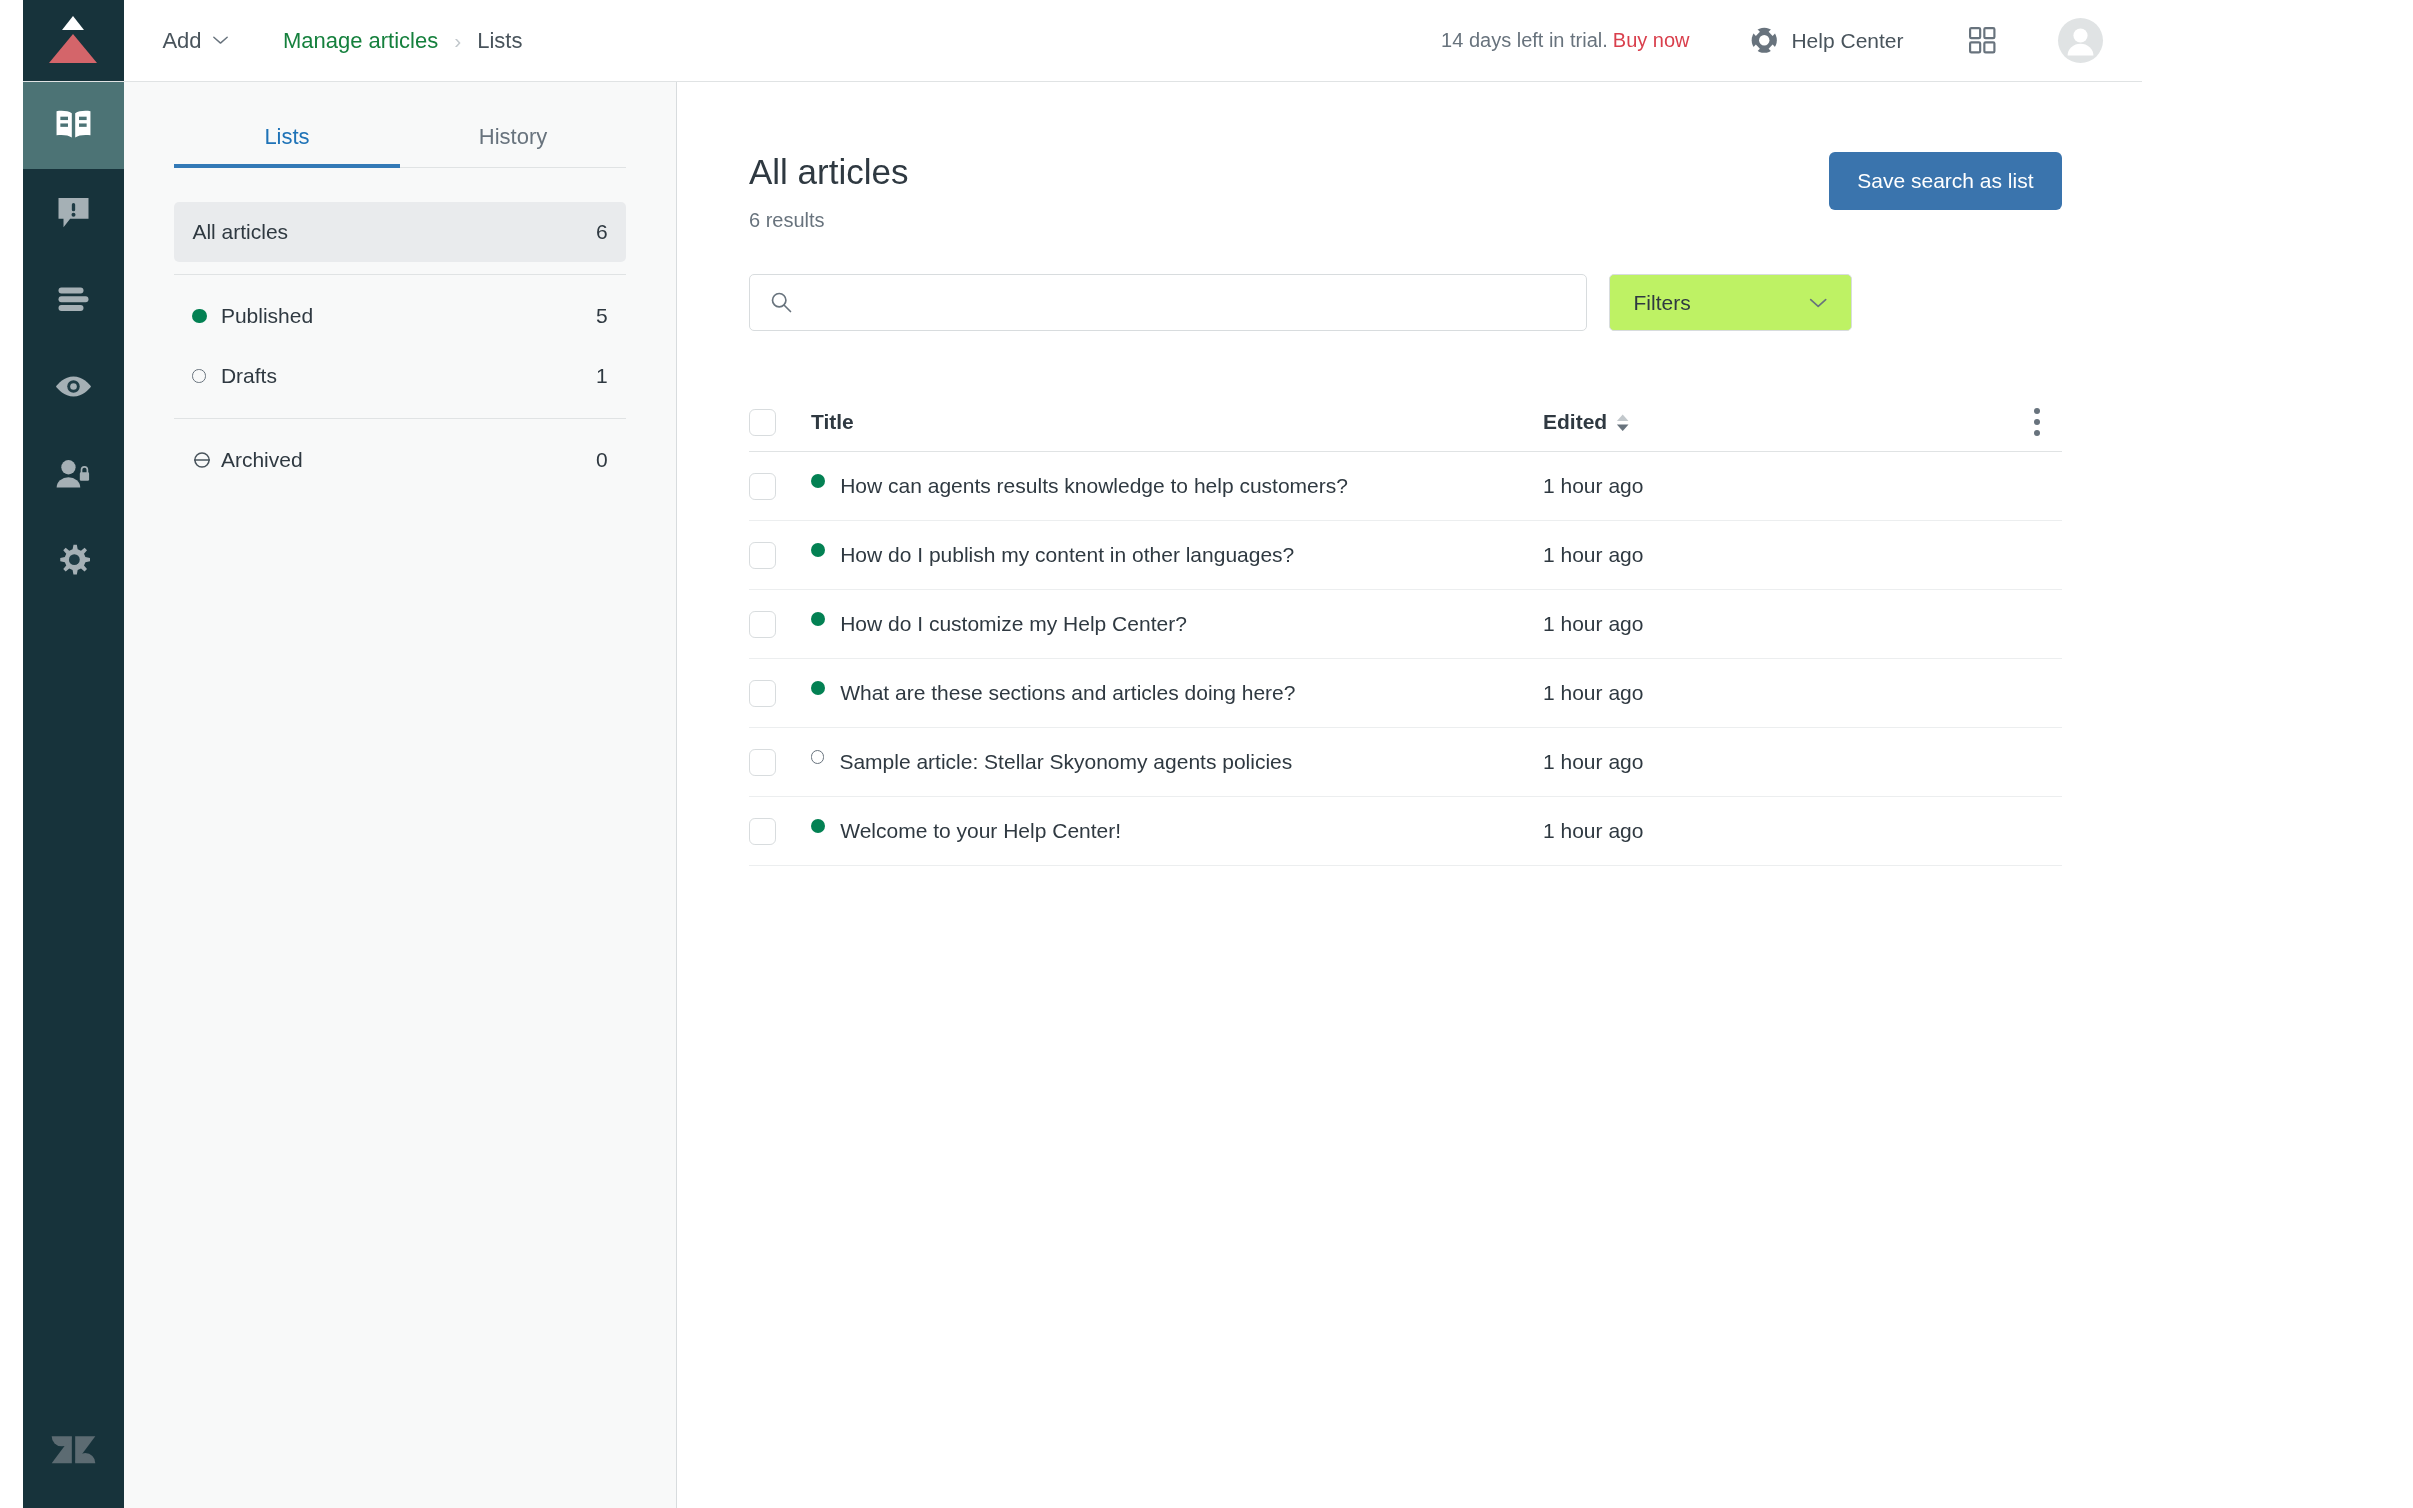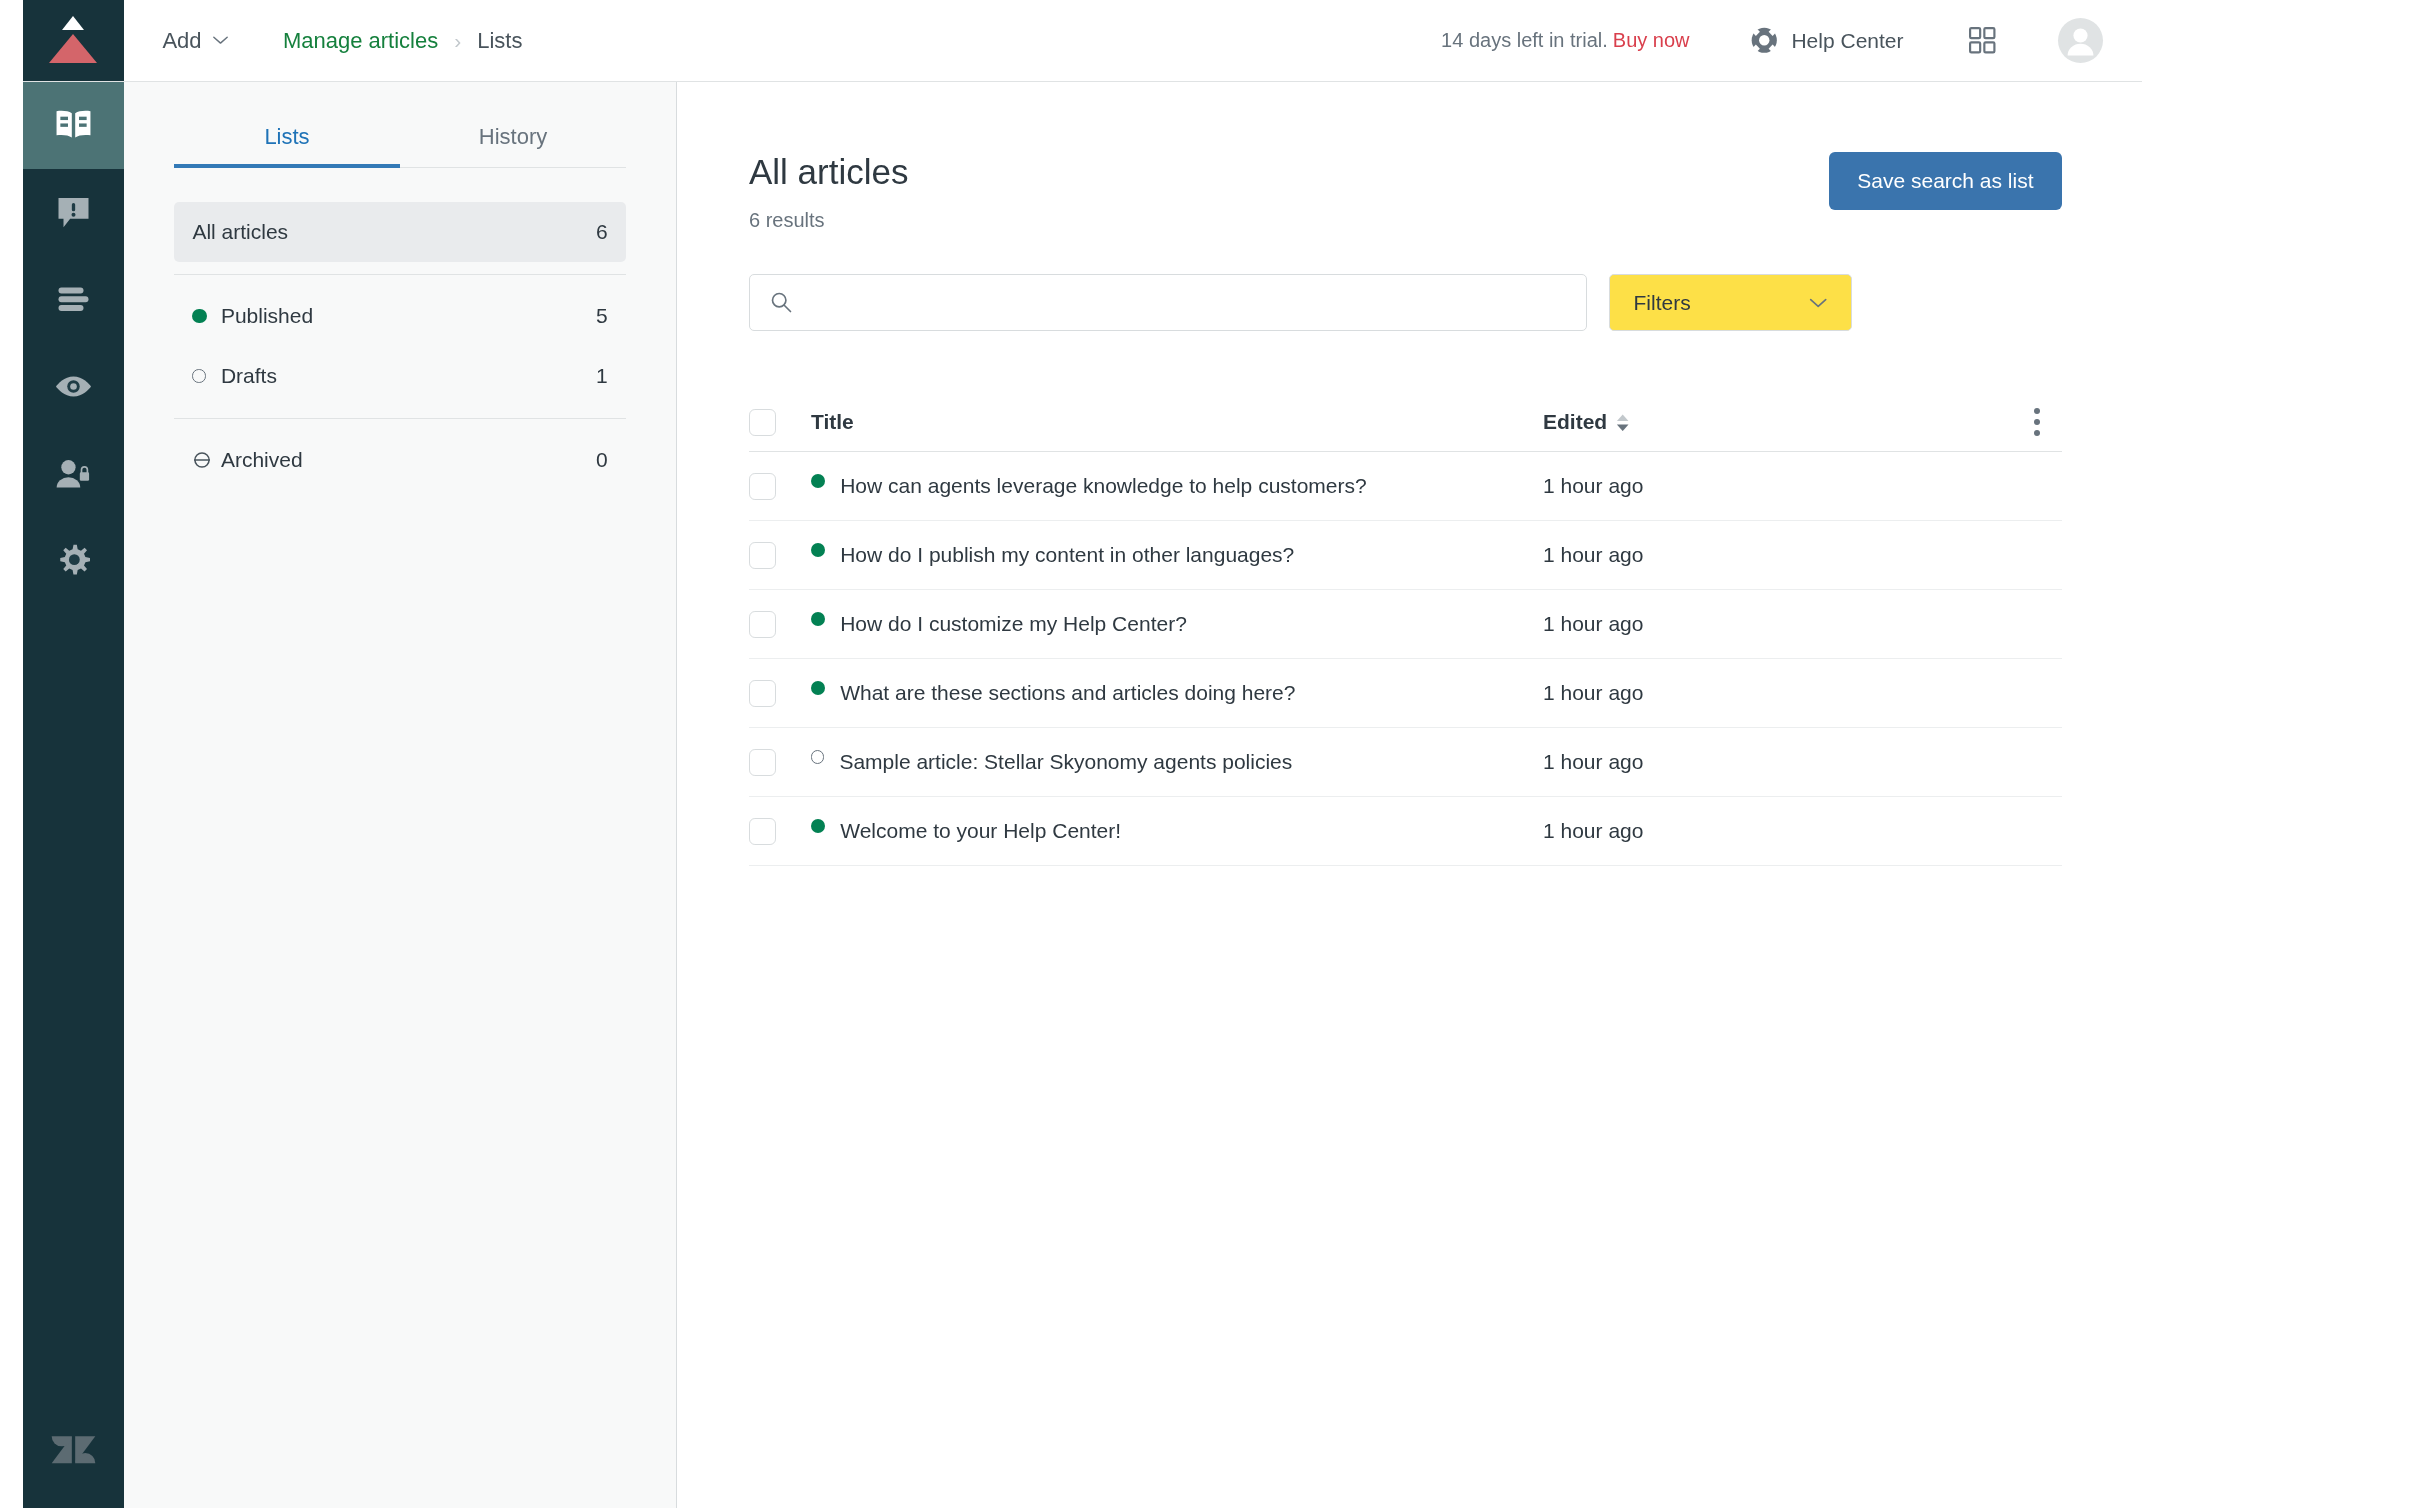--- a/index.html
+++ b/index.html
@@ -330,21 +330,21 @@
     font-size: 21px;
     font-family: inherit;
     color: #2f3941;
     background: transparent;
   }
   .filters-btn {
     width: 243px;
     height: 57px;
     border: 0.8px solid #d8dcde;
     border-radius: 5px;
-    background: #fde047;
+    background: #bef264;
     display: flex;
     align-items: center;
     justify-content: space-between;
     padding: 0 23.5px;
     font-size: 21px;
     color: #2f3941;
     cursor: pointer;
   }
 
   
@@ -672,21 +672,21 @@
             </span>
           </div>
         </div>
 
         <div class="tr">
           <div class="col-check">
             <span class="cbox"></span>
           </div>
           <div class="col-title row-link">
             <span class="dot-filled"></span>
-            <span class="txt">How can agents leverage knowledge to help customers?</span>
+            <span class="txt">How can agents results knowledge to help customers?</span>
           </div>
           <div class="col-edited">
             <span>1 hour ago</span>
           </div>
           <div class="col-menu"></div>
         </div>
 
         <div class="tr">
           <div class="col-check">
             <span class="cbox"></span>

